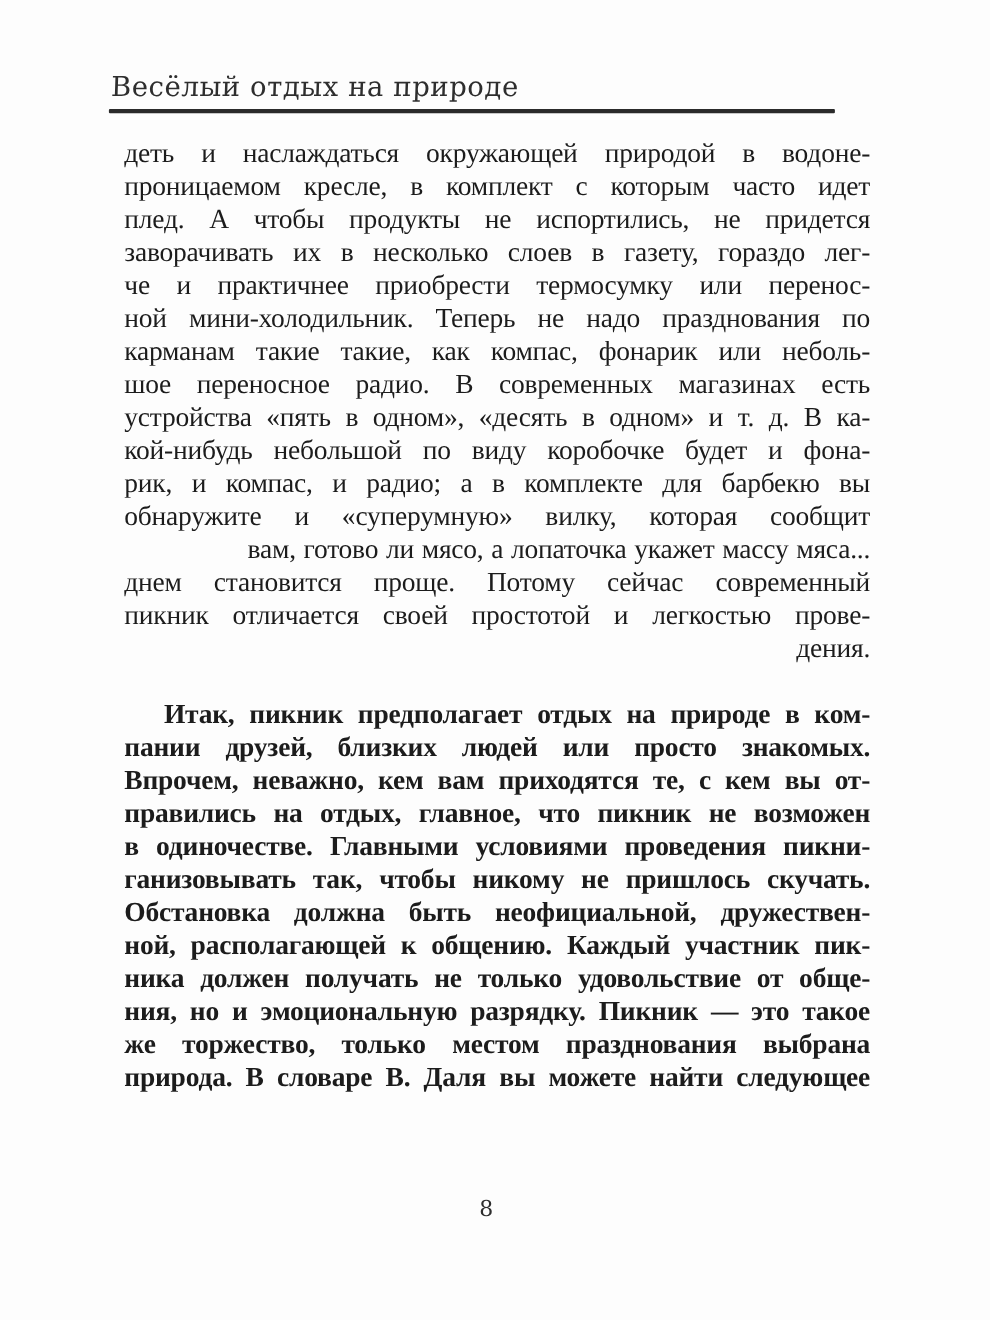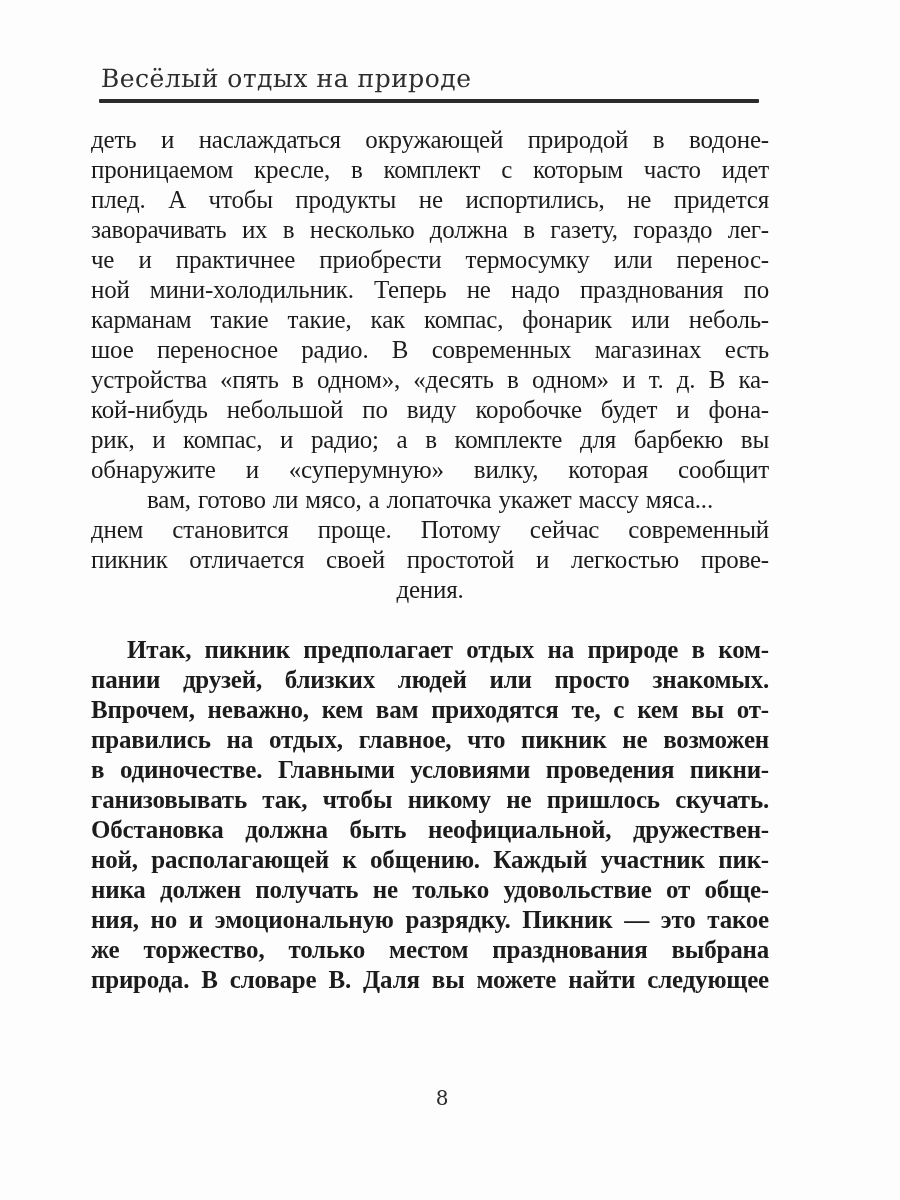--- a/index.html
+++ b/index.html
@@ -27,32 +27,32 @@
     position: absolute;
     left: 99px;
     top: 99px;
     width: 660px;
     height: 4px;
     background: #2b2b2b;
     border-radius: 1px;
   }
   .body-text {
     position: absolute;
-    left: 91px;
+    left: 113px;
     top: 125px;
     width: 678px;
     font-size: 25px;
     line-height: 30px;
     letter-spacing: -0.2px;
     word-spacing: 1px;
   }
   .para { margin: 0; }
   .para.gap-before { margin-top: 30px; font-weight: bold; }
   .line {
-    text-align: center;
+    text-align: right;
     min-height: 30px;
   }
   .line.just {
     text-align: justify;
     text-align-last: justify;
   }
   .line.indent { text-indent: 36px; }
   .page-number {
     position: absolute;
     left: 103px;
@@ -69,21 +69,21 @@
 
 <div class="page">
   <div class="header-title">Весёлый отдых на природе</div>
   <div class="header-rule"></div>
 
   <div class="body-text" id="body-text">
       <div class="para">
         <div class="line just">деть и наслаждаться окружающей природой в водоне-</div>
         <div class="line just">проницаемом кресле, в комплект с которым часто идет</div>
         <div class="line just">плед. А чтобы продукты не испортились, не придется</div>
-        <div class="line just">заворачивать их в несколько должна в газету, гораздо лег-</div>
+        <div class="line just">заворачивать их в несколько слоев в газету, гораздо лег-</div>
         <div class="line just">че и практичнее приобрести термосумку или перенос-</div>
         <div class="line just">ной мини-холодильник. Теперь не надо празднования по</div>
         <div class="line just">карманам такие такие, как компас, фонарик или неболь-</div>
         <div class="line just">шое переносное радио. В современных магазинах есть</div>
         <div class="line just">устройства «пять в одном», «десять в одном» и т. д. В ка-</div>
         <div class="line just">кой-нибудь небольшой по виду коробочке будет и фона-</div>
         <div class="line just">рик, и компас, и радио; а в комплекте для барбекю вы</div>
         <div class="line just">обнаружите и «суперумную» вилку, которая сообщит</div>
         <div class="line">вам, готово ли мясо, а лопаточка укажет массу мяса...</div>
       </div>

